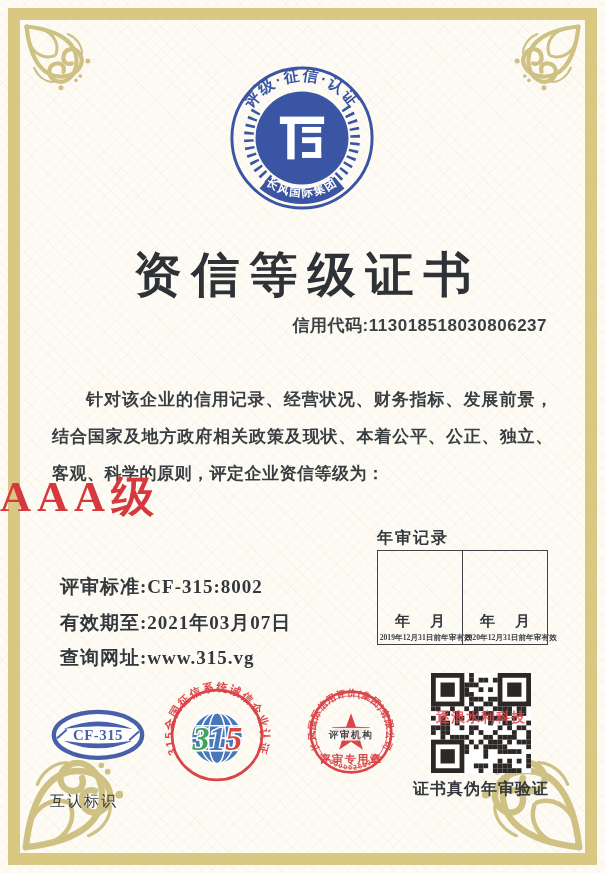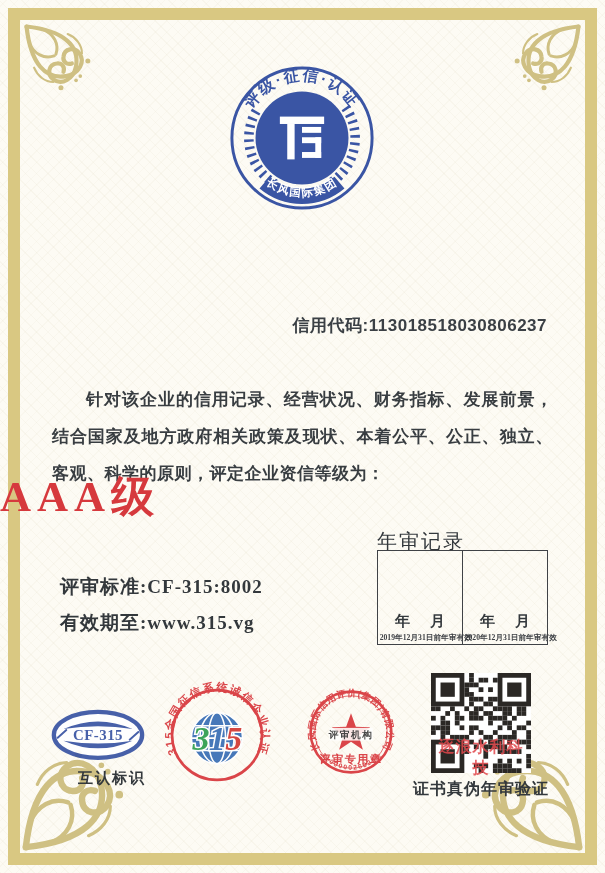--- a/index.html
+++ b/index.html
@@ -29,40 +29,40 @@
   .company{position:absolute; left:54px; top:347px;
          font-family:"Liberation Sans","DejaVu Sans",sans-serif; font-weight:bold;
          font-size:19px; letter-spacing:1px; color:#33383c;}
   .paragraph{position:absolute; left:52px; top:381px; width:501px;
          font-size:17px; font-weight:bold; line-height:37px; letter-spacing:.5px;
          text-align:justify; text-indent:2em; color:#383d41;}
   .rating{position:absolute; left:0; top:468px; width:100%; text-align:left;
          font-size:43px; font-weight:bold; letter-spacing:6px; color:#d6393d;}
   .details{position:absolute; left:60px; top:569px; font-size:19px; font-weight:bold;
          line-height:35.5px; letter-spacing:1px; color:#33383c;}
-  .ar-title{position:absolute; left:377px; top:528px; font-size:20px; font-weight:normal;
+  .ar-title{position:absolute; left:377px; top:528px; font-size:16px; font-weight:bold;
          letter-spacing:2px; color:#33383c;}
   .ar-table{position:absolute; left:377px; top:550px; width:169px; height:93px;
          border:1.5px solid #3f4246; display:flex;}
   .ar-cell{position:relative; flex:1;}
   .ar-cell + .ar-cell{border-left:1.5px solid #3f4246;}
   .ar-ym{position:absolute; bottom:13px; left:0; right:0; display:flex;
          justify-content:center; gap:20px; font-size:15px; font-weight:bold; color:#33383c;}
   .ar-note{position:absolute; bottom:1px; left:0; right:0; text-align:center;
          font-size:8px; font-weight:bold; color:#3f4246; white-space:nowrap; transform:scale(.96);}
   .stamp{position:absolute; opacity:.93;}
   .s-oval{left:50px; top:708px; width:96px;}
-  .s-oval-caption{position:absolute; left:50px; top:769px; width:96px; text-align:right;
-         font-size:15px; font-weight:bold; letter-spacing:2px; color:#33383c;}
+  .s-oval-caption{position:absolute; left:50px; top:792px; width:96px; text-align:left;
+         font-size:15px; font-weight:normal; letter-spacing:2px; color:#33383c;}
   .s-globe{left:155px; top:673px; width:124px;}
   .s-seal{left:295px; top:676px; width:112px;}
   .qr-wrap{position:absolute; left:431px; top:673px; width:100px; height:100px; background:#fff;}
   .qr-wrap svg{position:absolute; left:0; top:0;}
   .qr-overlay{position:absolute; left:0; top:36px; width:100%; text-align:center;
-         font-size:16px; font-weight:bold; color:rgba(224,71,75,.85); letter-spacing:1px;margin-top:28px;}
+         font-size:14px; font-weight:bold; color:rgba(224,71,75,.85); letter-spacing:1px;}
   .qr-caption{position:absolute; left:406px; top:779px; width:150px; text-align:center;
          font-size:16px; font-weight:bold; letter-spacing:1px; color:#33383c;}
 </style>
 </head>
 <body>
 
 <div class="page">
 
   <svg width="0" height="0" style="position:absolute">
     <defs>
@@ -116,31 +116,33 @@
       <rect x="100" y="102" width="26" height="8"></rect>
       <rect x="118" y="102" width="8" height="28"></rect>
       <rect x="100" y="122" width="26" height="8"></rect>
     </g>
     <path id="emb-bot" d="M 49.2,163.5 A 79,79 0 0 0 150.8,163.5" fill="none" stroke="#3a55a4" stroke-width="21"></path>
     <text font-size="15.5" font-weight="bold" fill="#ffffff" letter-spacing="2" font-family="'Liberation Sans',sans-serif">
       <textPath href="#emb-bot" startOffset="50%" text-anchor="middle">长风国际集团</textPath>
     </text>
   </svg>
 
+  <div class="title">资信等级证书</div>
 
   <div class="credit-line"><span>信用代码:</span><span>113018518030806237</span></div>
 
 
   <div class="paragraph">针对该企业的信用记录、经营状况、财务指标、发展前景，结合国家及地方政府相关政策及现状、本着公平、公正、独立、客观、科学的原则，评定企业资信等级为：</div>
 
   <div class="rating">AAA级</div>
 
   <div class="details">
     <div>评审标准:CF-315:8002</div>
-    <div>有效期至:www.315.vg</div>
+    <div>有效期至:2021年03月07日</div>
+    <div>查询网址:www.315.vg</div>
   </div>
 
   <div class="ar-title">年审记录</div>
   <div class="ar-table">
     <div class="ar-cell">
       <div class="ar-ym">
         <span>年</span>
         <span>月</span>
       </div>
       <div class="ar-note">2019年12月31日前年审有效</div>

